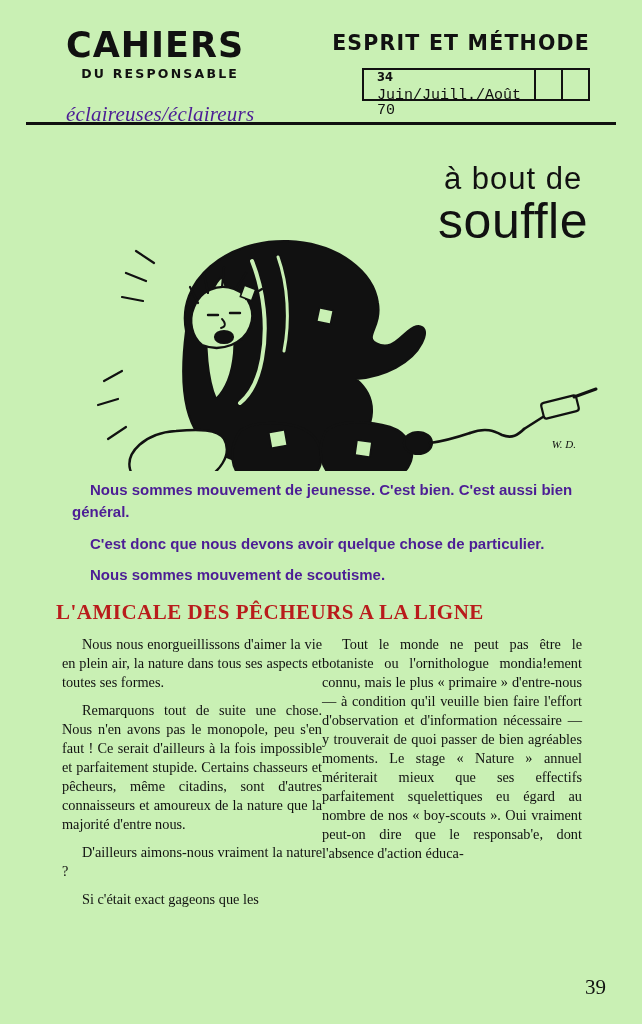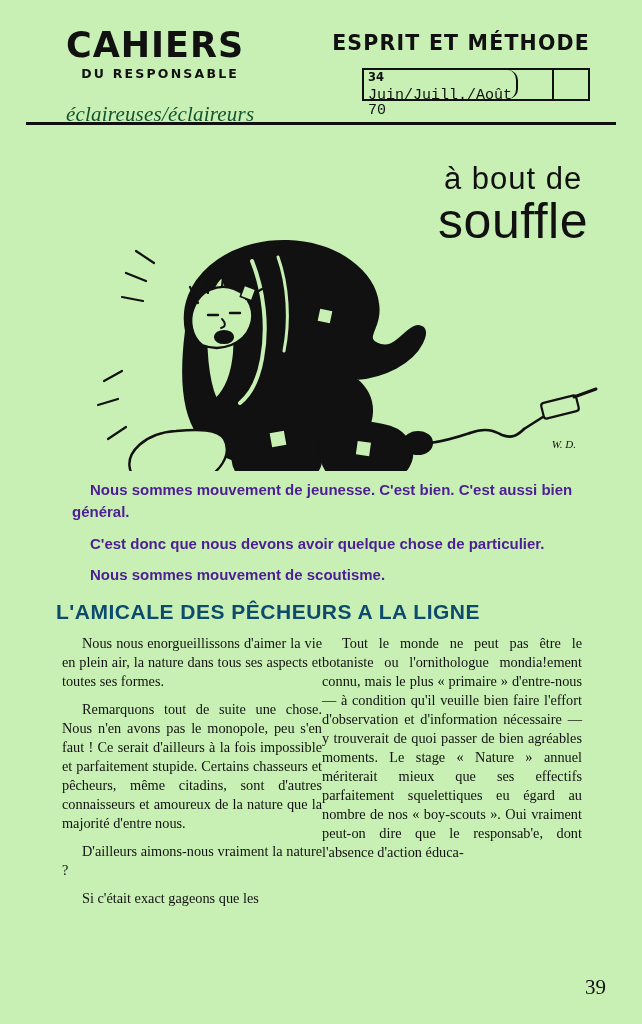--- a/index.html
+++ b/index.html
@@ -50,21 +50,21 @@
     letter-spacing: 2.2px;
     text-align: center;
     margin-top: 3px;
     color: #111;
   }
   .brand-italic {
     font-family: "Liberation Serif", serif;
     font-style: italic;
     font-size: 21px;
     margin-top: 21px;
-    color: #14532d;
+    color: #4c1d95;
     letter-spacing: 0.2px;
   }
   .section-title {
     position: absolute;
     right: 26px;
     top: 31px;
     font-family: "DejaVu Sans", sans-serif;
     font-weight: bold;
     font-size: 20.5px;
     letter-spacing: 1.2px;
@@ -76,24 +76,23 @@
     top: 68px;
     width: 228px;
     height: 33px;
     border: 2px solid #111;
     box-sizing: border-box;
     display: flex;
   }
   .issue-cell-main {
     flex: 0 0 132px;
     border-right: 2px solid #111;
-    padding: 0 4px;
+    padding: 0 13px;
     box-sizing: border-box;
     position: relative;
-    border-radius: 10px;
   }
   .issue-number {
     font-family: "DejaVu Sans", sans-serif;
     font-size: 11.5px;
     font-weight: bold;
     line-height: 1;
     padding-top: 2px;
   }
   .issue-date {
     font-family: Liberation Mono, monospace;
@@ -161,26 +160,26 @@
     padding: 0 28px 0 46px;
     color: #4c1d95;
   }
   .intro p {
     margin: 0 0 10px 0;
     text-indent: 18px;
   }
 
   
   .article-title {
-    font-family: Liberation Sans, sans-serif;
+    font-family: Liberation Serif, serif;
     font-weight: bold;
     font-size: 21px;
     letter-spacing: 0.5px;
     margin: 14px 0 10px 30px;
-    color: #0c4a6e;
+    color: #b91c1c;
   }
   .columns {
     display: flex;
     padding: 0 34px 0 36px;
     font-family: "Liberation Serif", serif;
     font-size: 14.3px;
     line-height: 1.33;
     text-align: justify;
     color: #111;
   }

